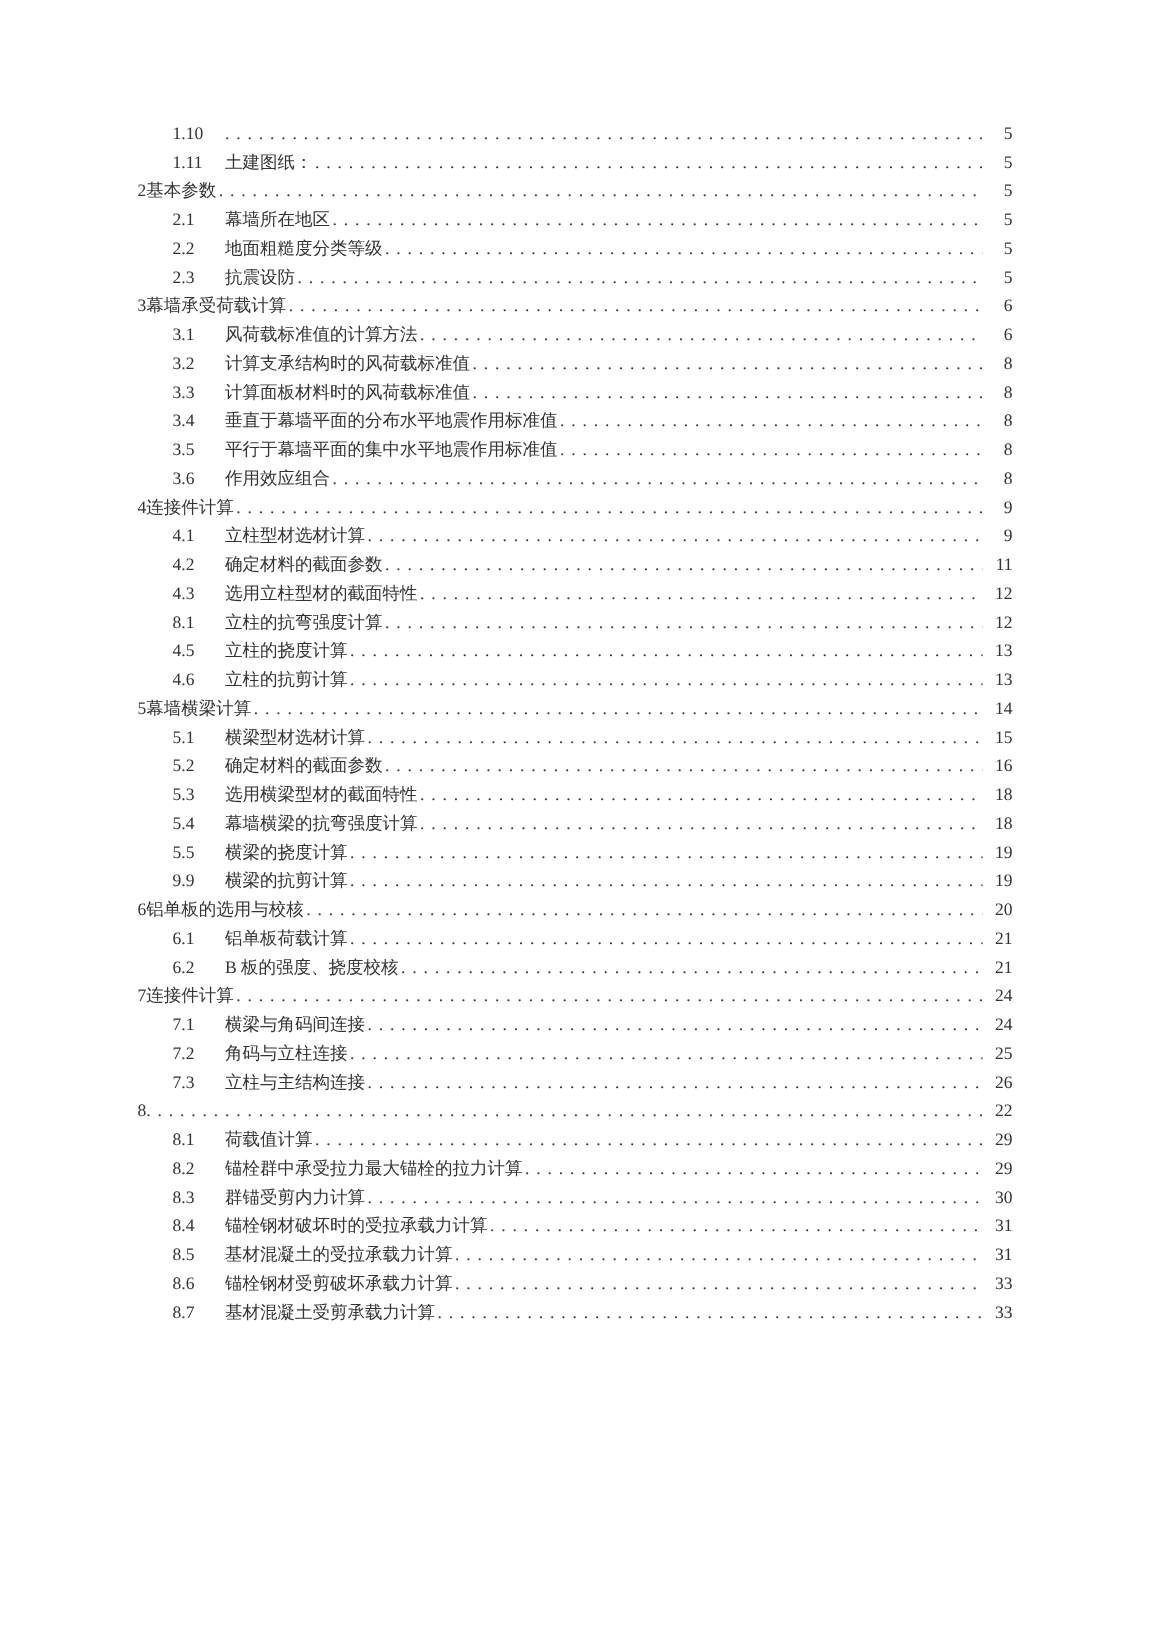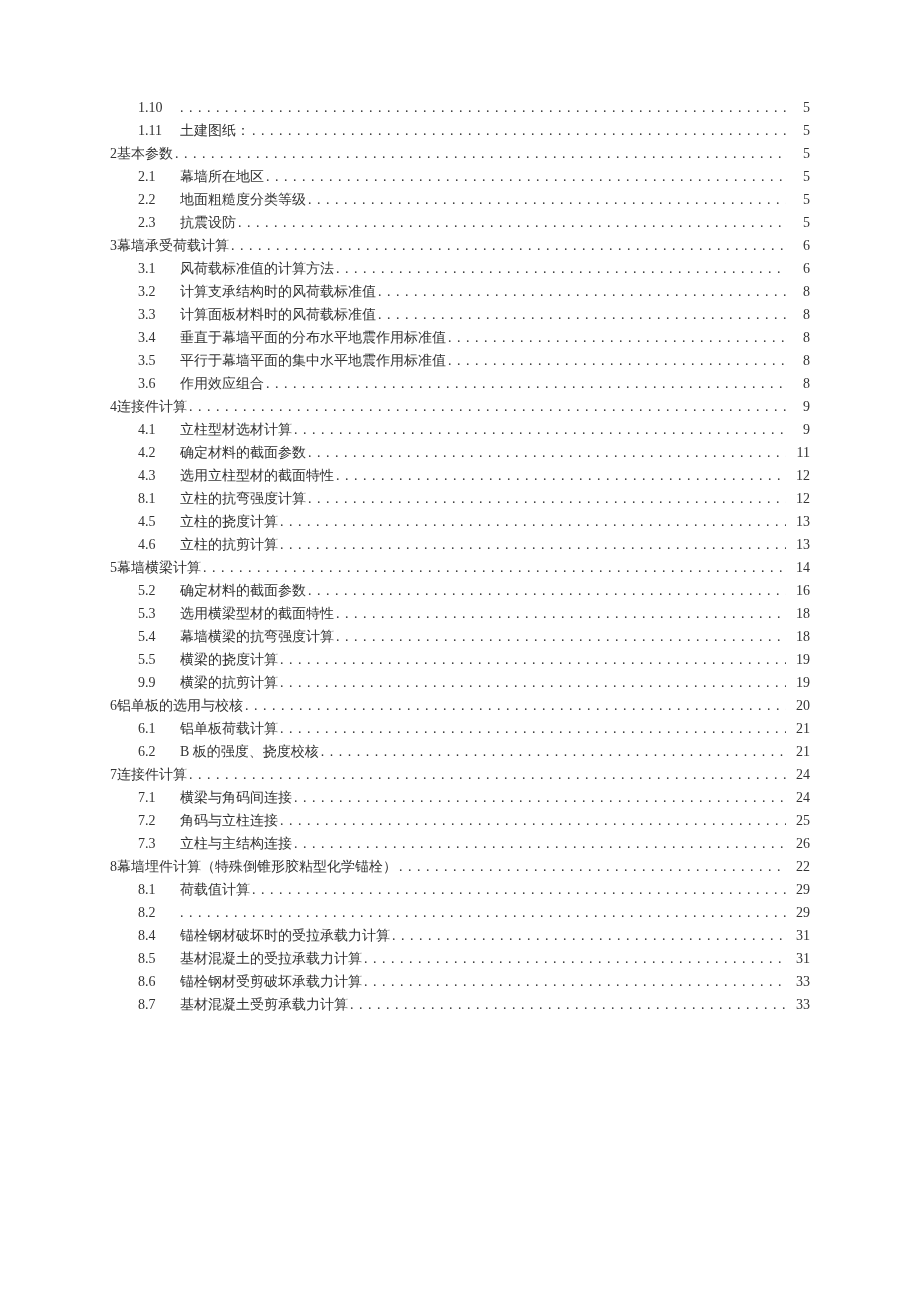--- a/index.html
+++ b/index.html
@@ -185,20 +185,26 @@
       <span class="page">13</span>
     </div>
     <div class="toc-row lvl-1">
       <span class="num">5</span>
       <span> </span>
       <span class="title">幕墙横梁计算</span>
       <span class="leader"></span>
       <span class="page">14</span>
     </div>
     <div class="toc-row lvl-2">
+      <span class="num">5.1</span>
+      <span class="title">横梁型材选材计算</span>
+      <span class="leader"></span>
+      <span class="page">15</span>
+    </div>
+    <div class="toc-row lvl-2">
       <span class="num">5.2</span>
       <span class="title">确定材料的截面参数</span>
       <span class="leader"></span>
       <span class="page">16</span>
     </div>
     <div class="toc-row lvl-2">
       <span class="num">5.3</span>
       <span class="title">选用横梁型材的截面特性</span>
       <span class="leader"></span>
       <span class="page">18</span>
@@ -261,34 +267,40 @@
     </div>
     <div class="toc-row lvl-2">
       <span class="num">7.3</span>
       <span class="title">立柱与主结构连接</span>
       <span class="leader"></span>
       <span class="page">26</span>
     </div>
     <div class="toc-row lvl-1">
       <span class="num">8</span>
       <span> </span>
-      <span class="title">幕墙埋件计算（特殊倒锥形胶粘型化学锚栓）</span>
       <span class="leader"></span>
       <span class="page">22</span>
     </div>
     <div class="toc-row lvl-2">
       <span class="num">8.1</span>
       <span class="title">荷载值计算</span>
       <span class="leader"></span>
       <span class="page">29</span>
     </div>
     <div class="toc-row lvl-2">
       <span class="num">8.2</span>
+      <span class="title">锚栓群中承受拉力最大锚栓的拉力计算</span>
       <span class="leader"></span>
       <span class="page">29</span>
+    </div>
+    <div class="toc-row lvl-2">
+      <span class="num">8.3</span>
+      <span class="title">群锚受剪内力计算</span>
+      <span class="leader"></span>
+      <span class="page">30</span>
     </div>
     <div class="toc-row lvl-2">
       <span class="num">8.4</span>
       <span class="title">锚栓钢材破坏时的受拉承载力计算</span>
       <span class="leader"></span>
       <span class="page">31</span>
     </div>
     <div class="toc-row lvl-2">
       <span class="num">8.5</span>
       <span class="title">基材混凝土的受拉承载力计算</span>

